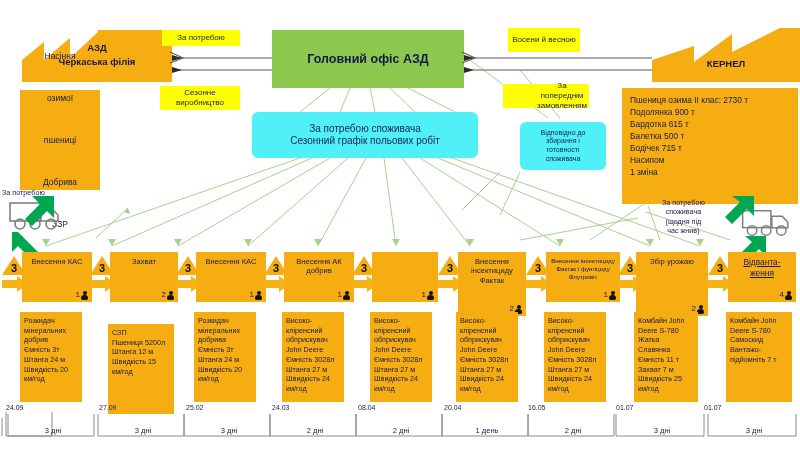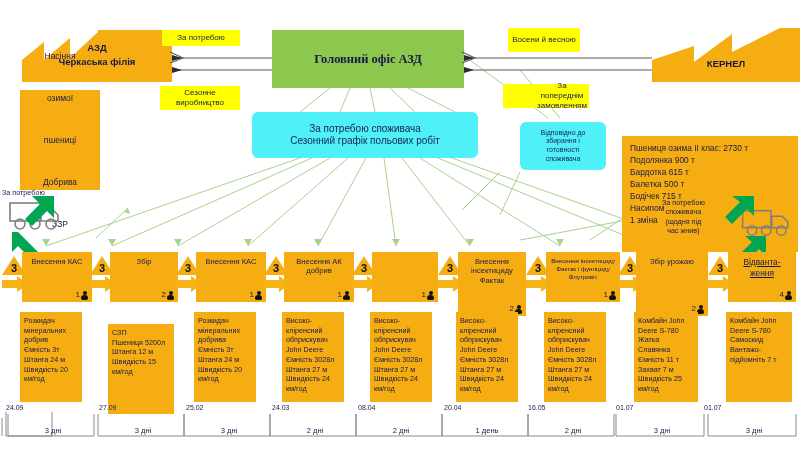--- a/index.html
+++ b/index.html
@@ -25,21 +25,21 @@
     text-align:center; font-size:8px; line-height:1.22;
   }
   .cyanbox {
     background:#4ff0f8; color:#17224f;
     display:flex; align-items:center; justify-content:center;
     text-align:center; line-height:1.25;border-radius:6px;
   }
   .greenbox {
     background:#8cc84e; color:#18174a;
     display:flex; align-items:center; justify-content:center;
-    text-align:center; font-weight:bold; font-size:12.5px;font-family:Liberation Serif, serif;
+    text-align:center; font-weight:bold; font-size:12.5px;
   }
 
   
   .factory { position:absolute; }
   .factory svg { display:block; }
   .factory .flabel {
     position:absolute; left:0; right:0; text-align:center;
     font-weight:bold; color:#18174a;
   }
 
@@ -212,21 +212,21 @@
   <div class="yellow-label abs" style="left:503px; top:84px; width:86px; height:24px;padding-left:32px;">За попереднім замовленням</div>
 
   <div class="ybox abs panel-left" style="left:20px; top:90px; width:80px; height:100px;">
     <span>Насіння</span>
     <span>озимої</span>
     <span>пшениці</span>
     <span>Добрива</span>
     <span>ЗЗР</span>
   </div>
 
-  <div class="ybox abs panel-right" style="left:622px; top:88px; width:176px; height:116px;margin-top:48px;">
+  <div class="ybox abs panel-right" style="left:622px; top:88px; width:176px; height:116px;">
     <div>Пшениця озима II клас: 2730 т</div>
     <div>Подолянка 900 т</div>
     <div>Бардотка 615 т</div>
     <div>Балетка 500 т</div>
     <div>Бодічек 715 т</div>
     <div>Насипом</div>
     <div>1 зміна</div>
   </div>
 
   <div class="cyanbox abs" style="left:252px; top:112px; width:226px; height:46px; font-size:10px; flex-direction:column;">
@@ -312,21 +312,21 @@
           <svg width="24" height="19" viewBox="0 0 24 19">
             <polygon points="12,0 24,19 0,19" fill="#f5ad11"></polygon>
           </svg>
           <span>3</span>
         </div>
         <div class="arr"><svg width="26" height="16" viewBox="0 0 26 16">
             <polygon points="0,4 15,4 15,0 26,8 15,16 15,12 0,12" fill="#f5b316"></polygon>
           </svg></div>
       </div>
       <div class="step-box" style="left: 110px; top: 252px; width: 68px; height: 50px;">
-        <span class="step-title">Збір</span>
+        <span class="step-title">Захват</span>
         <div class="step-foot">
           <span>2</span>
           <span class="person"></span>
         </div>
       </div>
       <div class="detail-box" style="left: 108px; top: 324px; width: 66px; height: 90px;">
         <div>СЗП</div>
         <div>Пшениця 5200л</div>
         <div>Штанга 12 м</div>
         <div>Швидкість 15</div>

